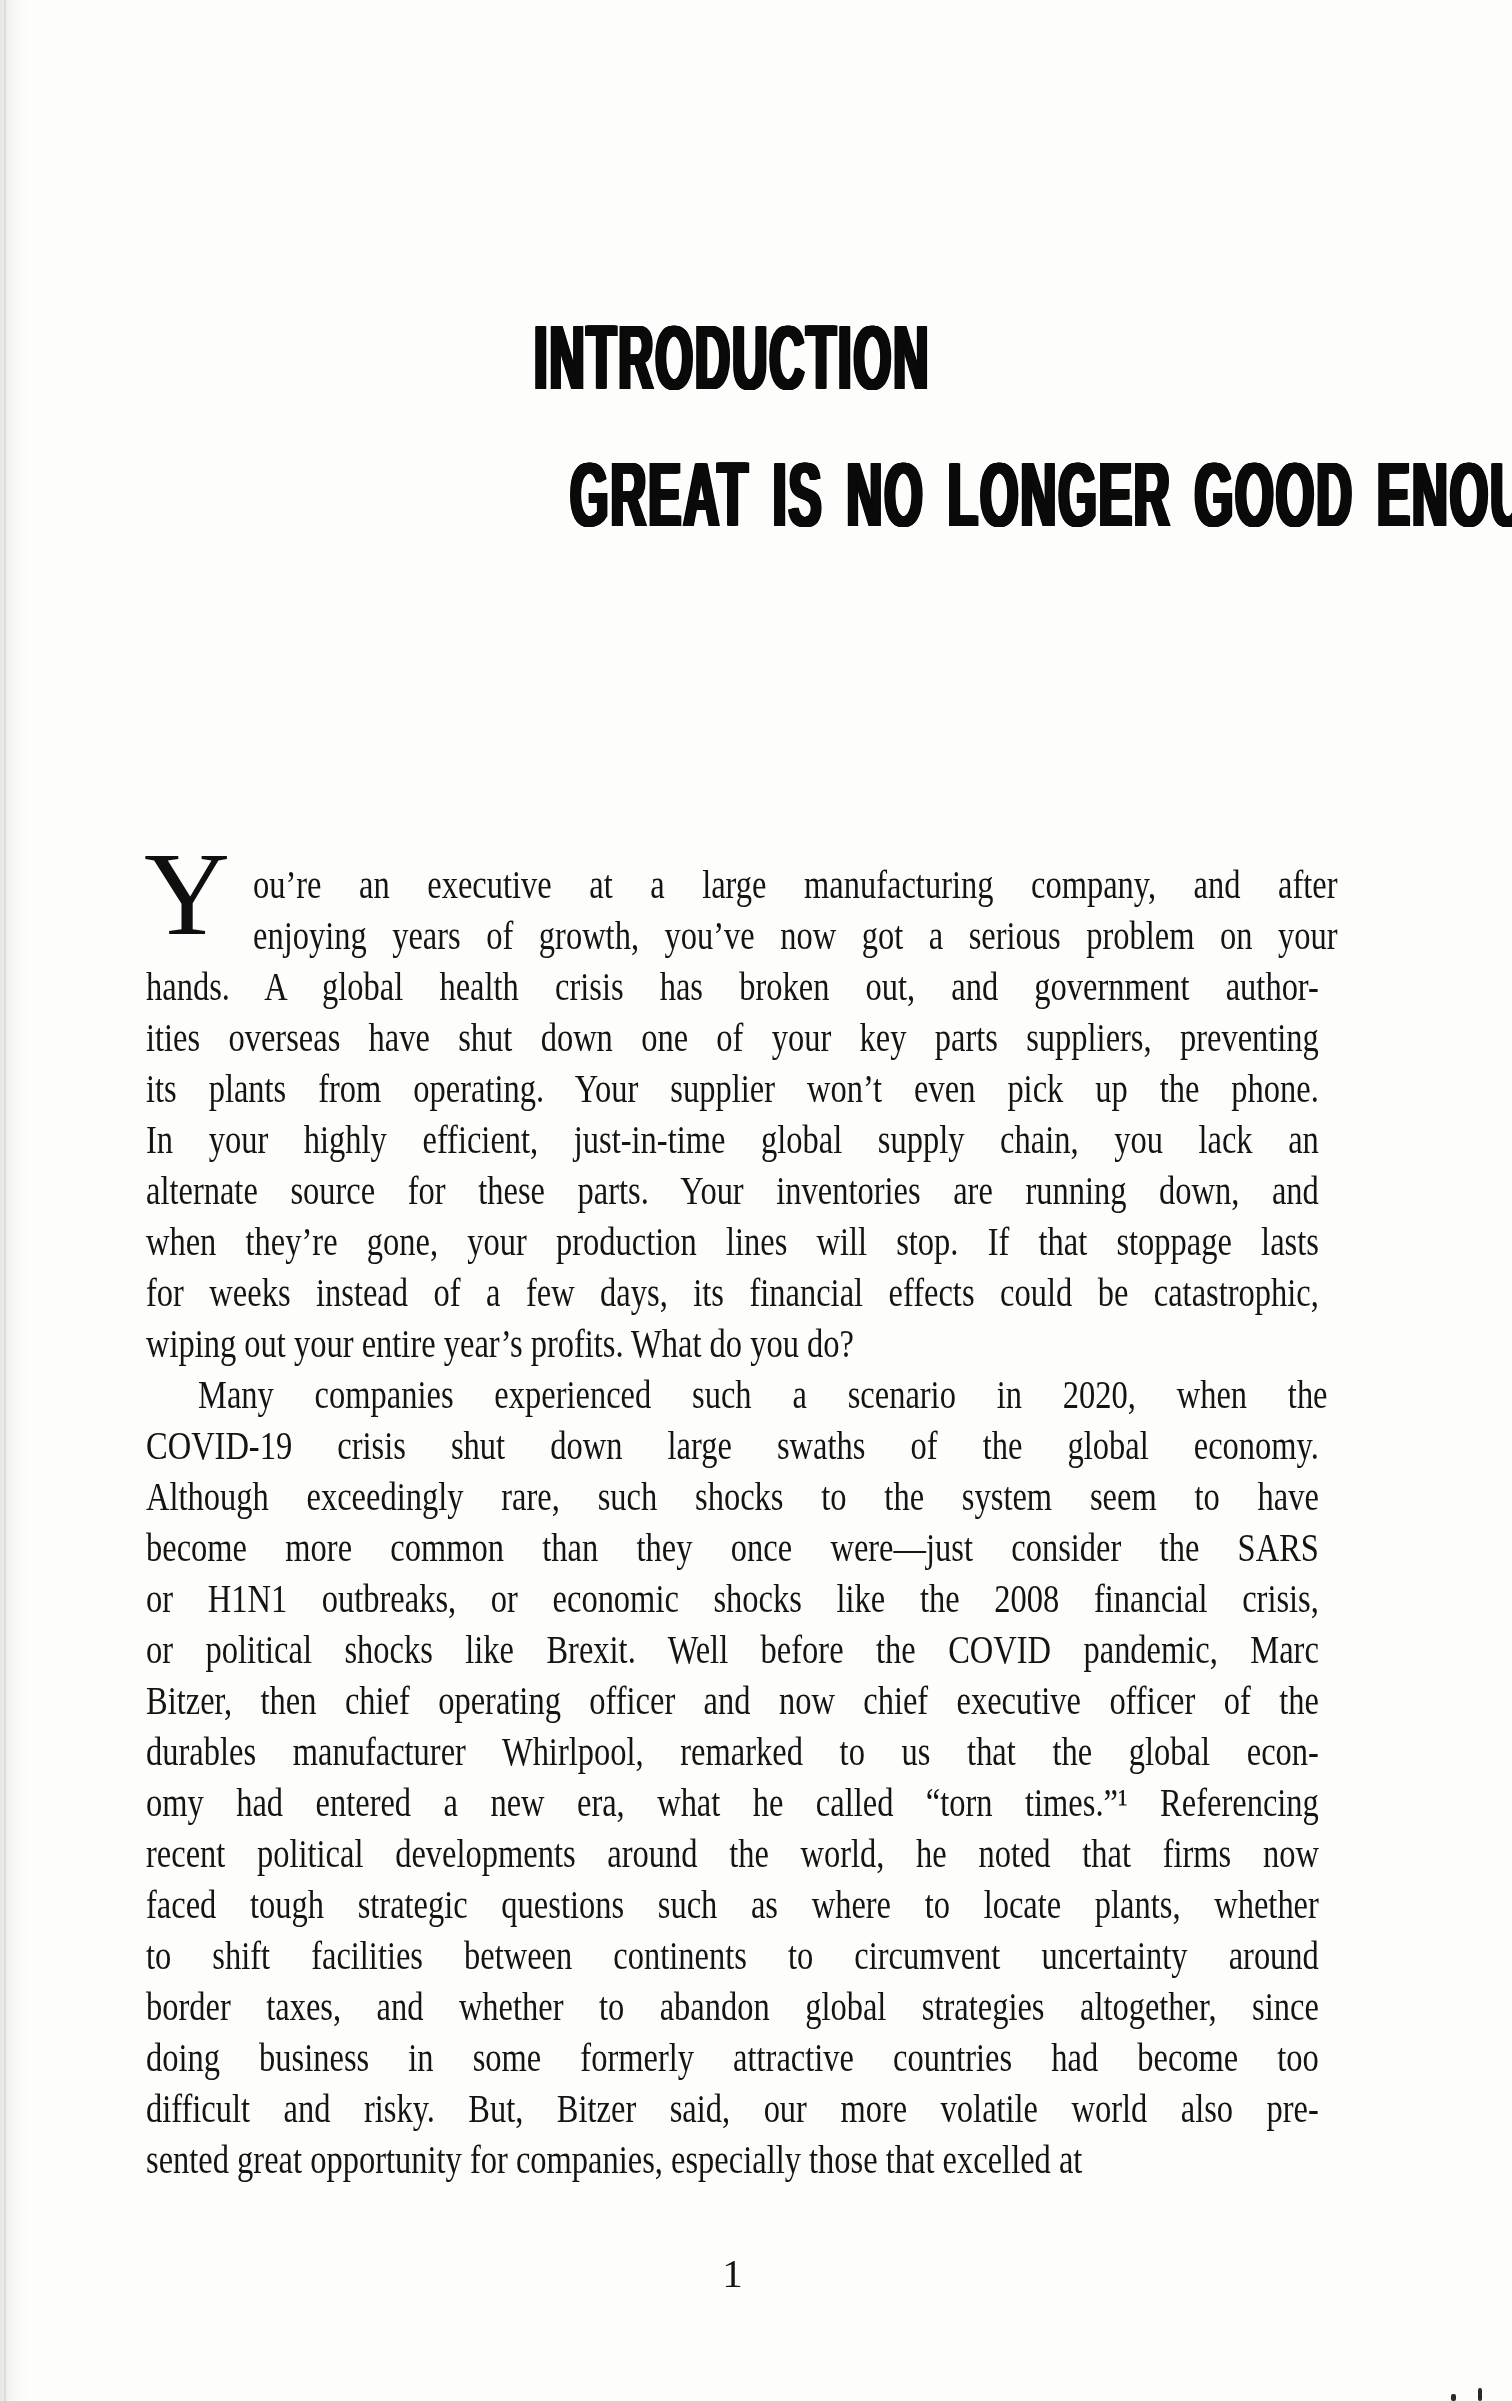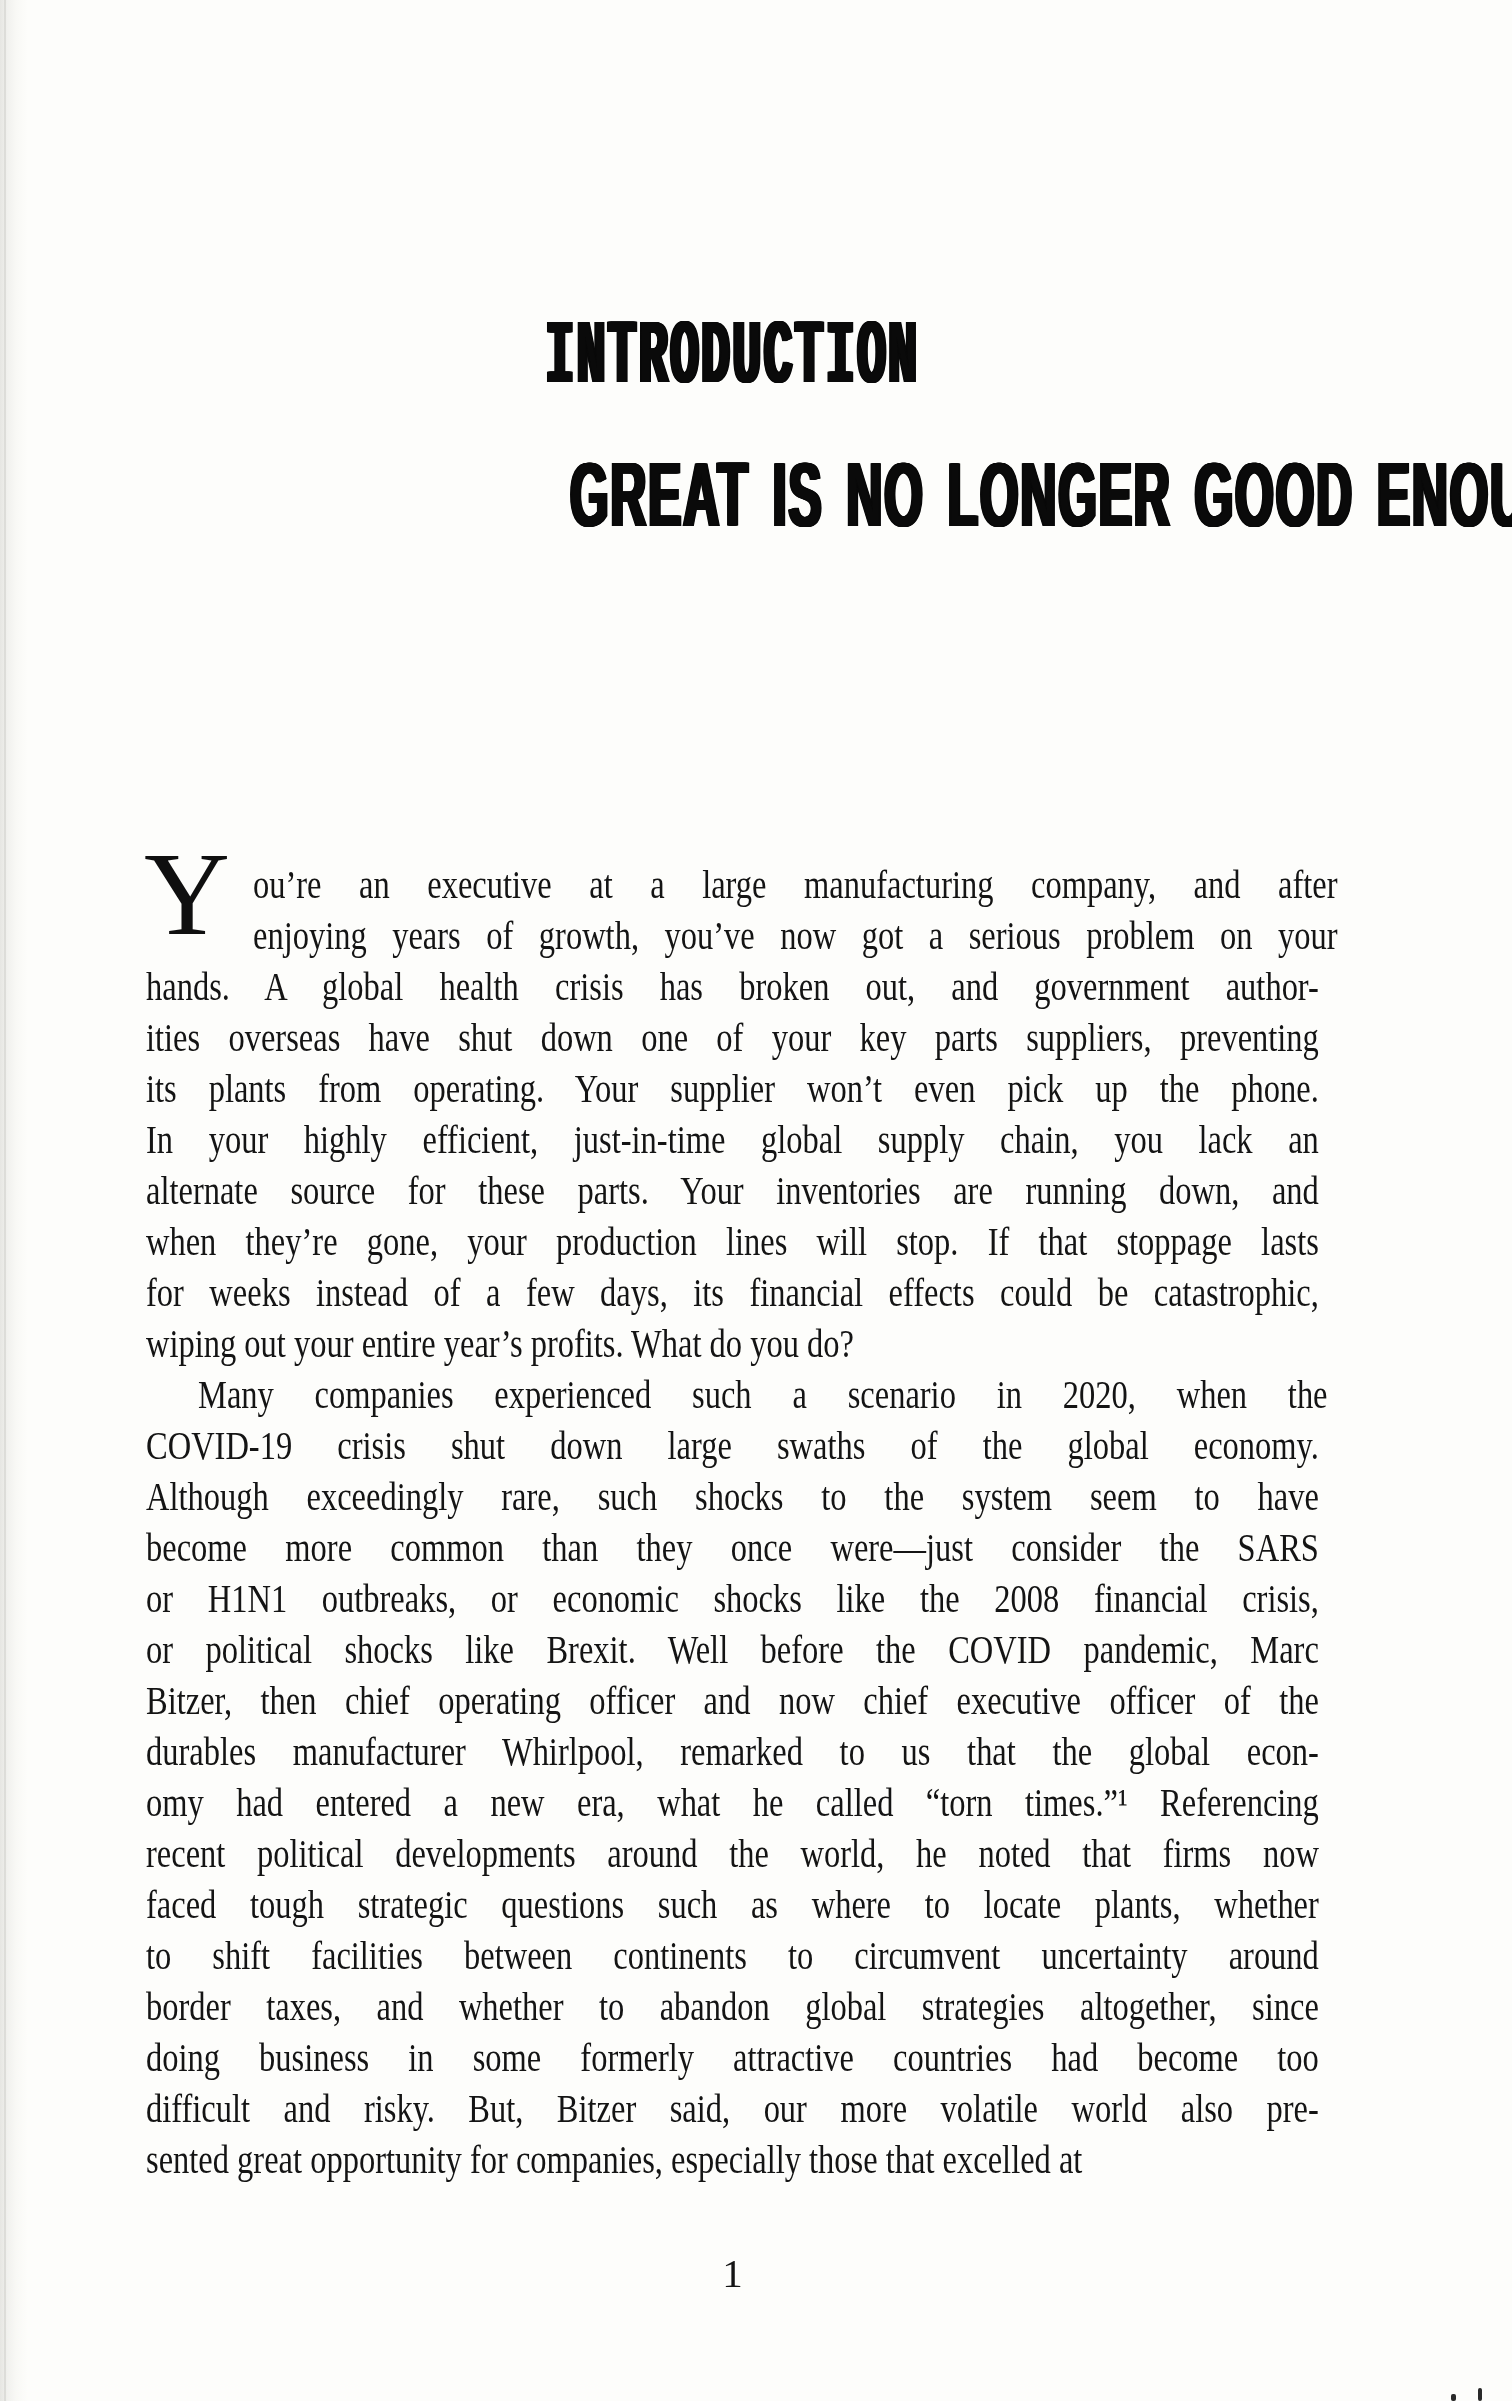--- a/index.html
+++ b/index.html
@@ -46,21 +46,21 @@
   .headline .squeeze {
     display: inline-block;
     white-space: nowrap;
     transform-origin: 50% 50%;
     text-shadow:
       0.9px 0 currentColor, -0.9px 0 currentColor,
       1.9px 0 currentColor, -1.9px 0 currentColor,
       2.8px 0 currentColor, -2.8px 0 currentColor,
       3.7px 0 currentColor, -3.7px 0 currentColor;
   }
-  .title { top: 309px; font-family: Liberation Mono, monospace; }
+  .title { top: 309px; }
   .title .squeeze { transform: scaleX(0.54); }
   .subtitle { top: 446px; }
   .subtitle .squeeze { transform: scaleX(0.55); word-spacing: 13px; }
 
   .bodytext {
     position: absolute;
     left: 146px;
     top: 859px;
   }
   .ln {

